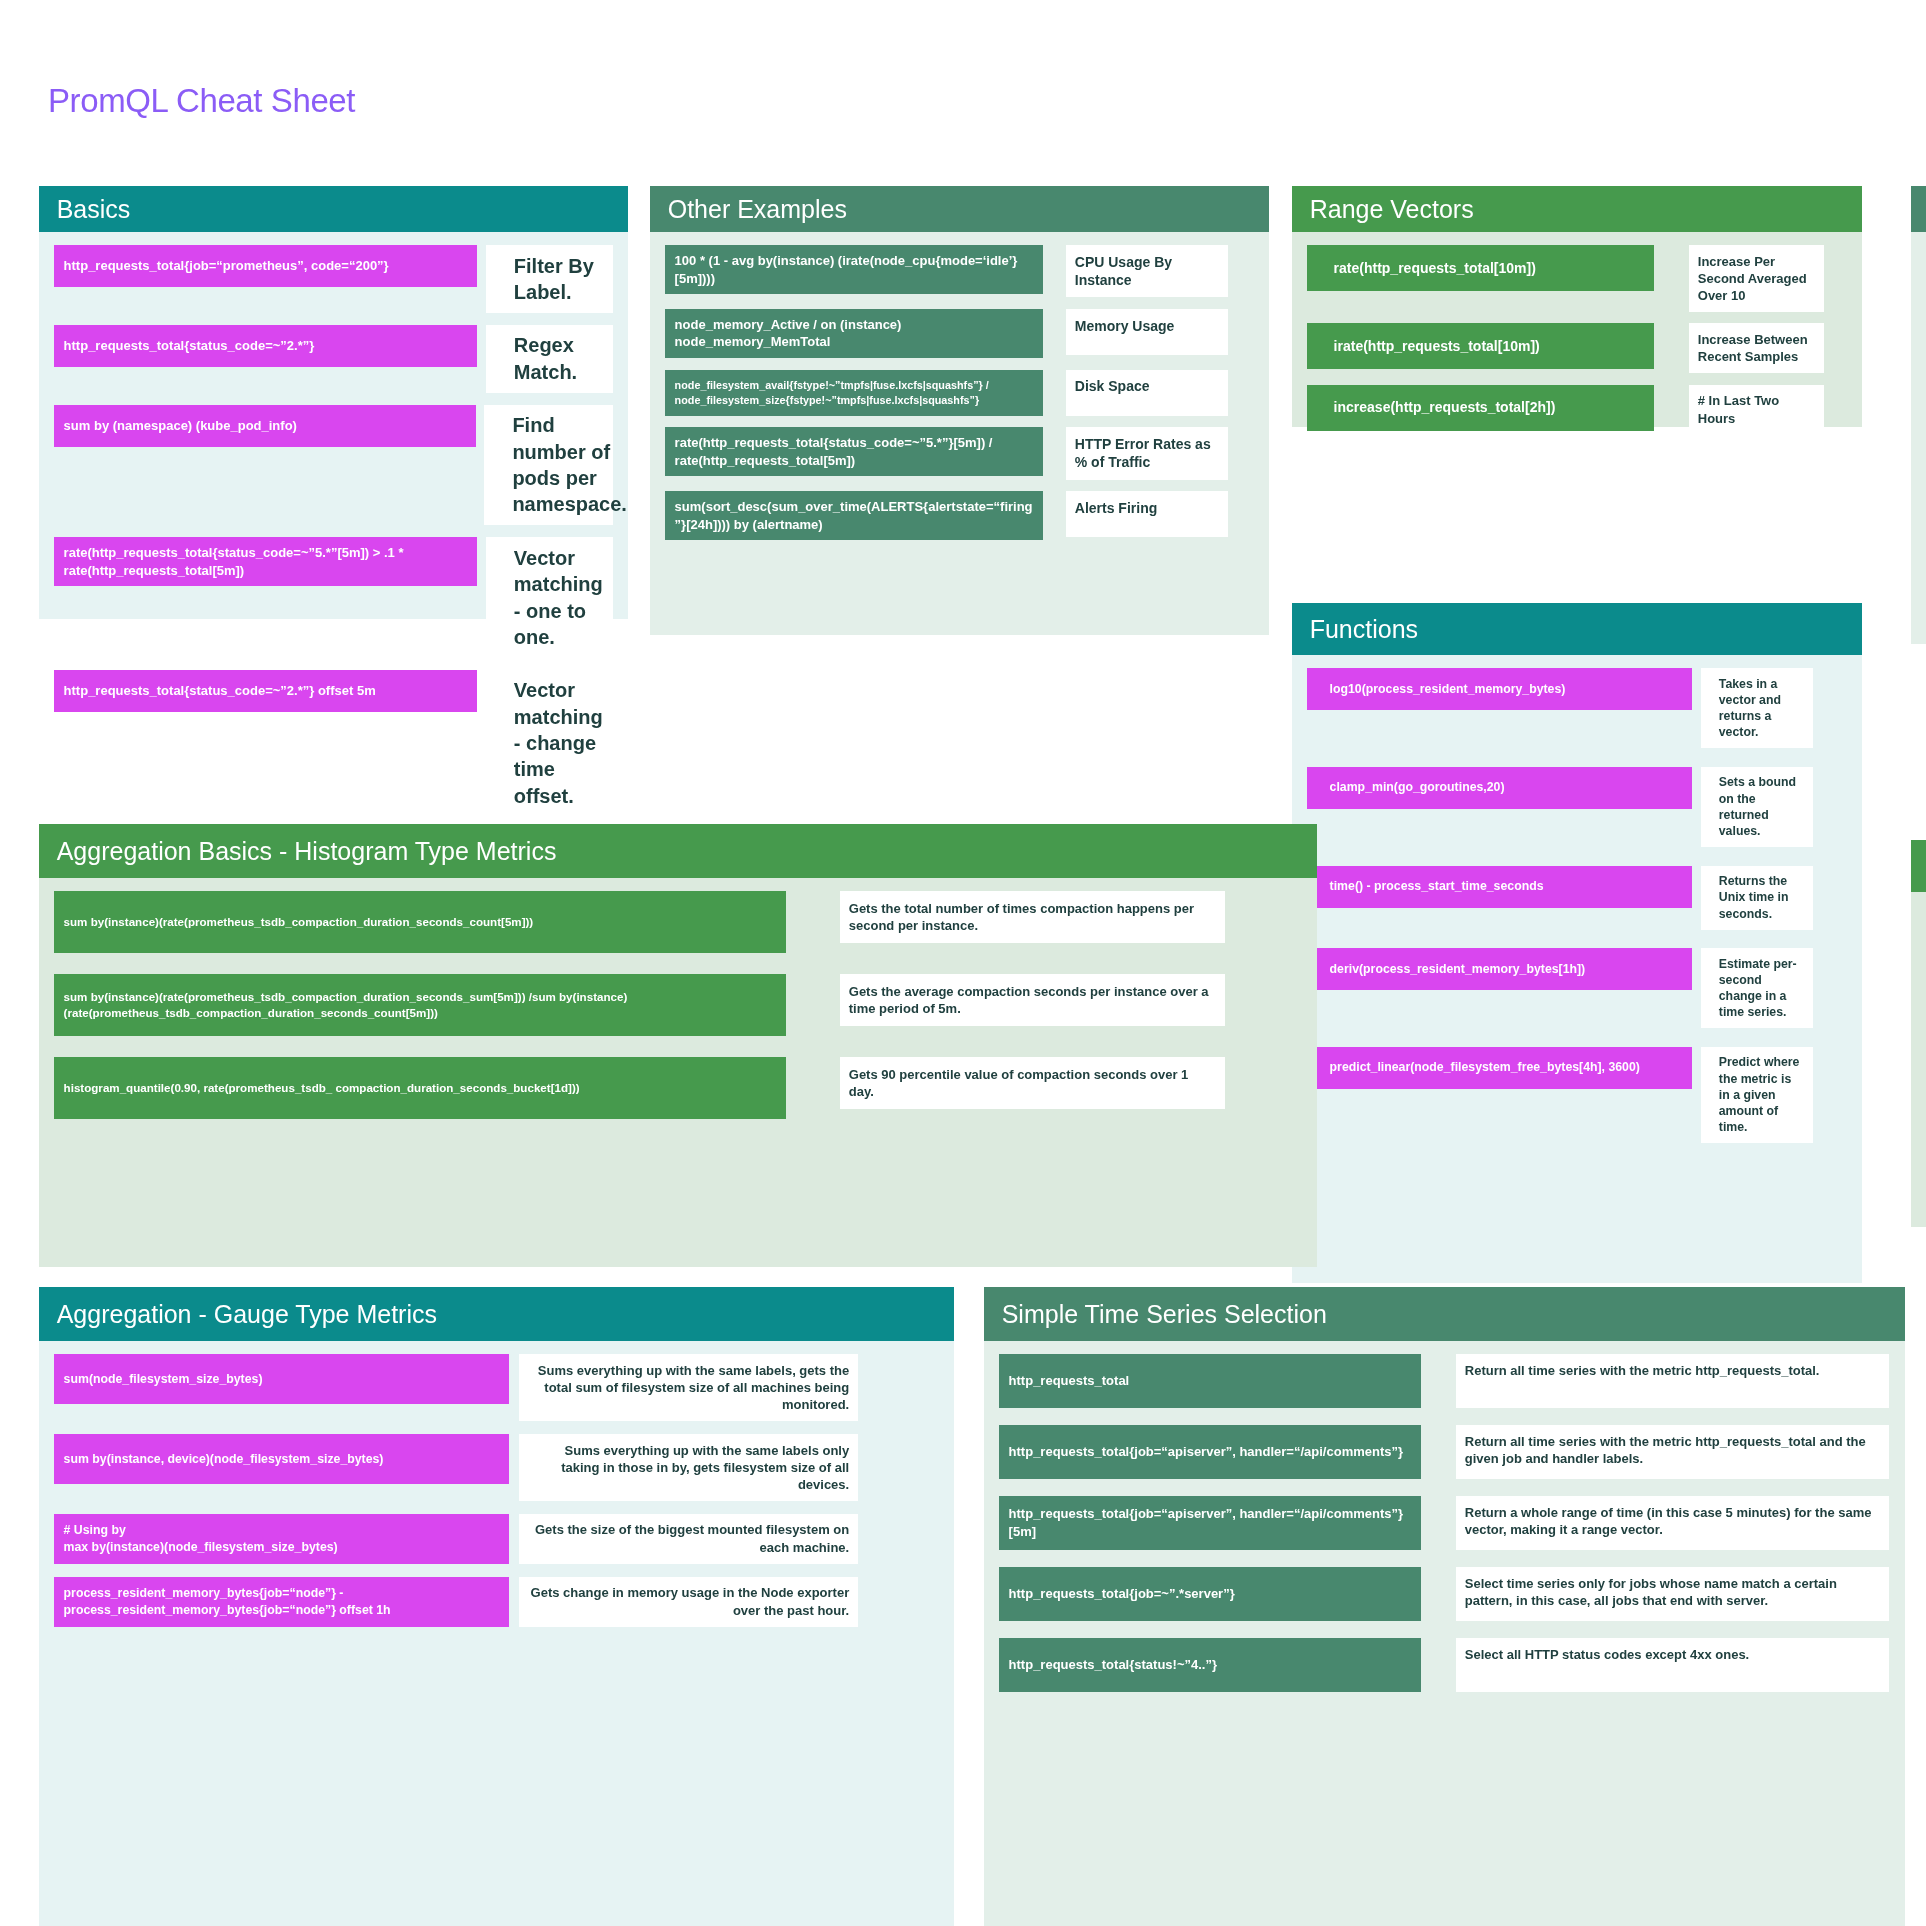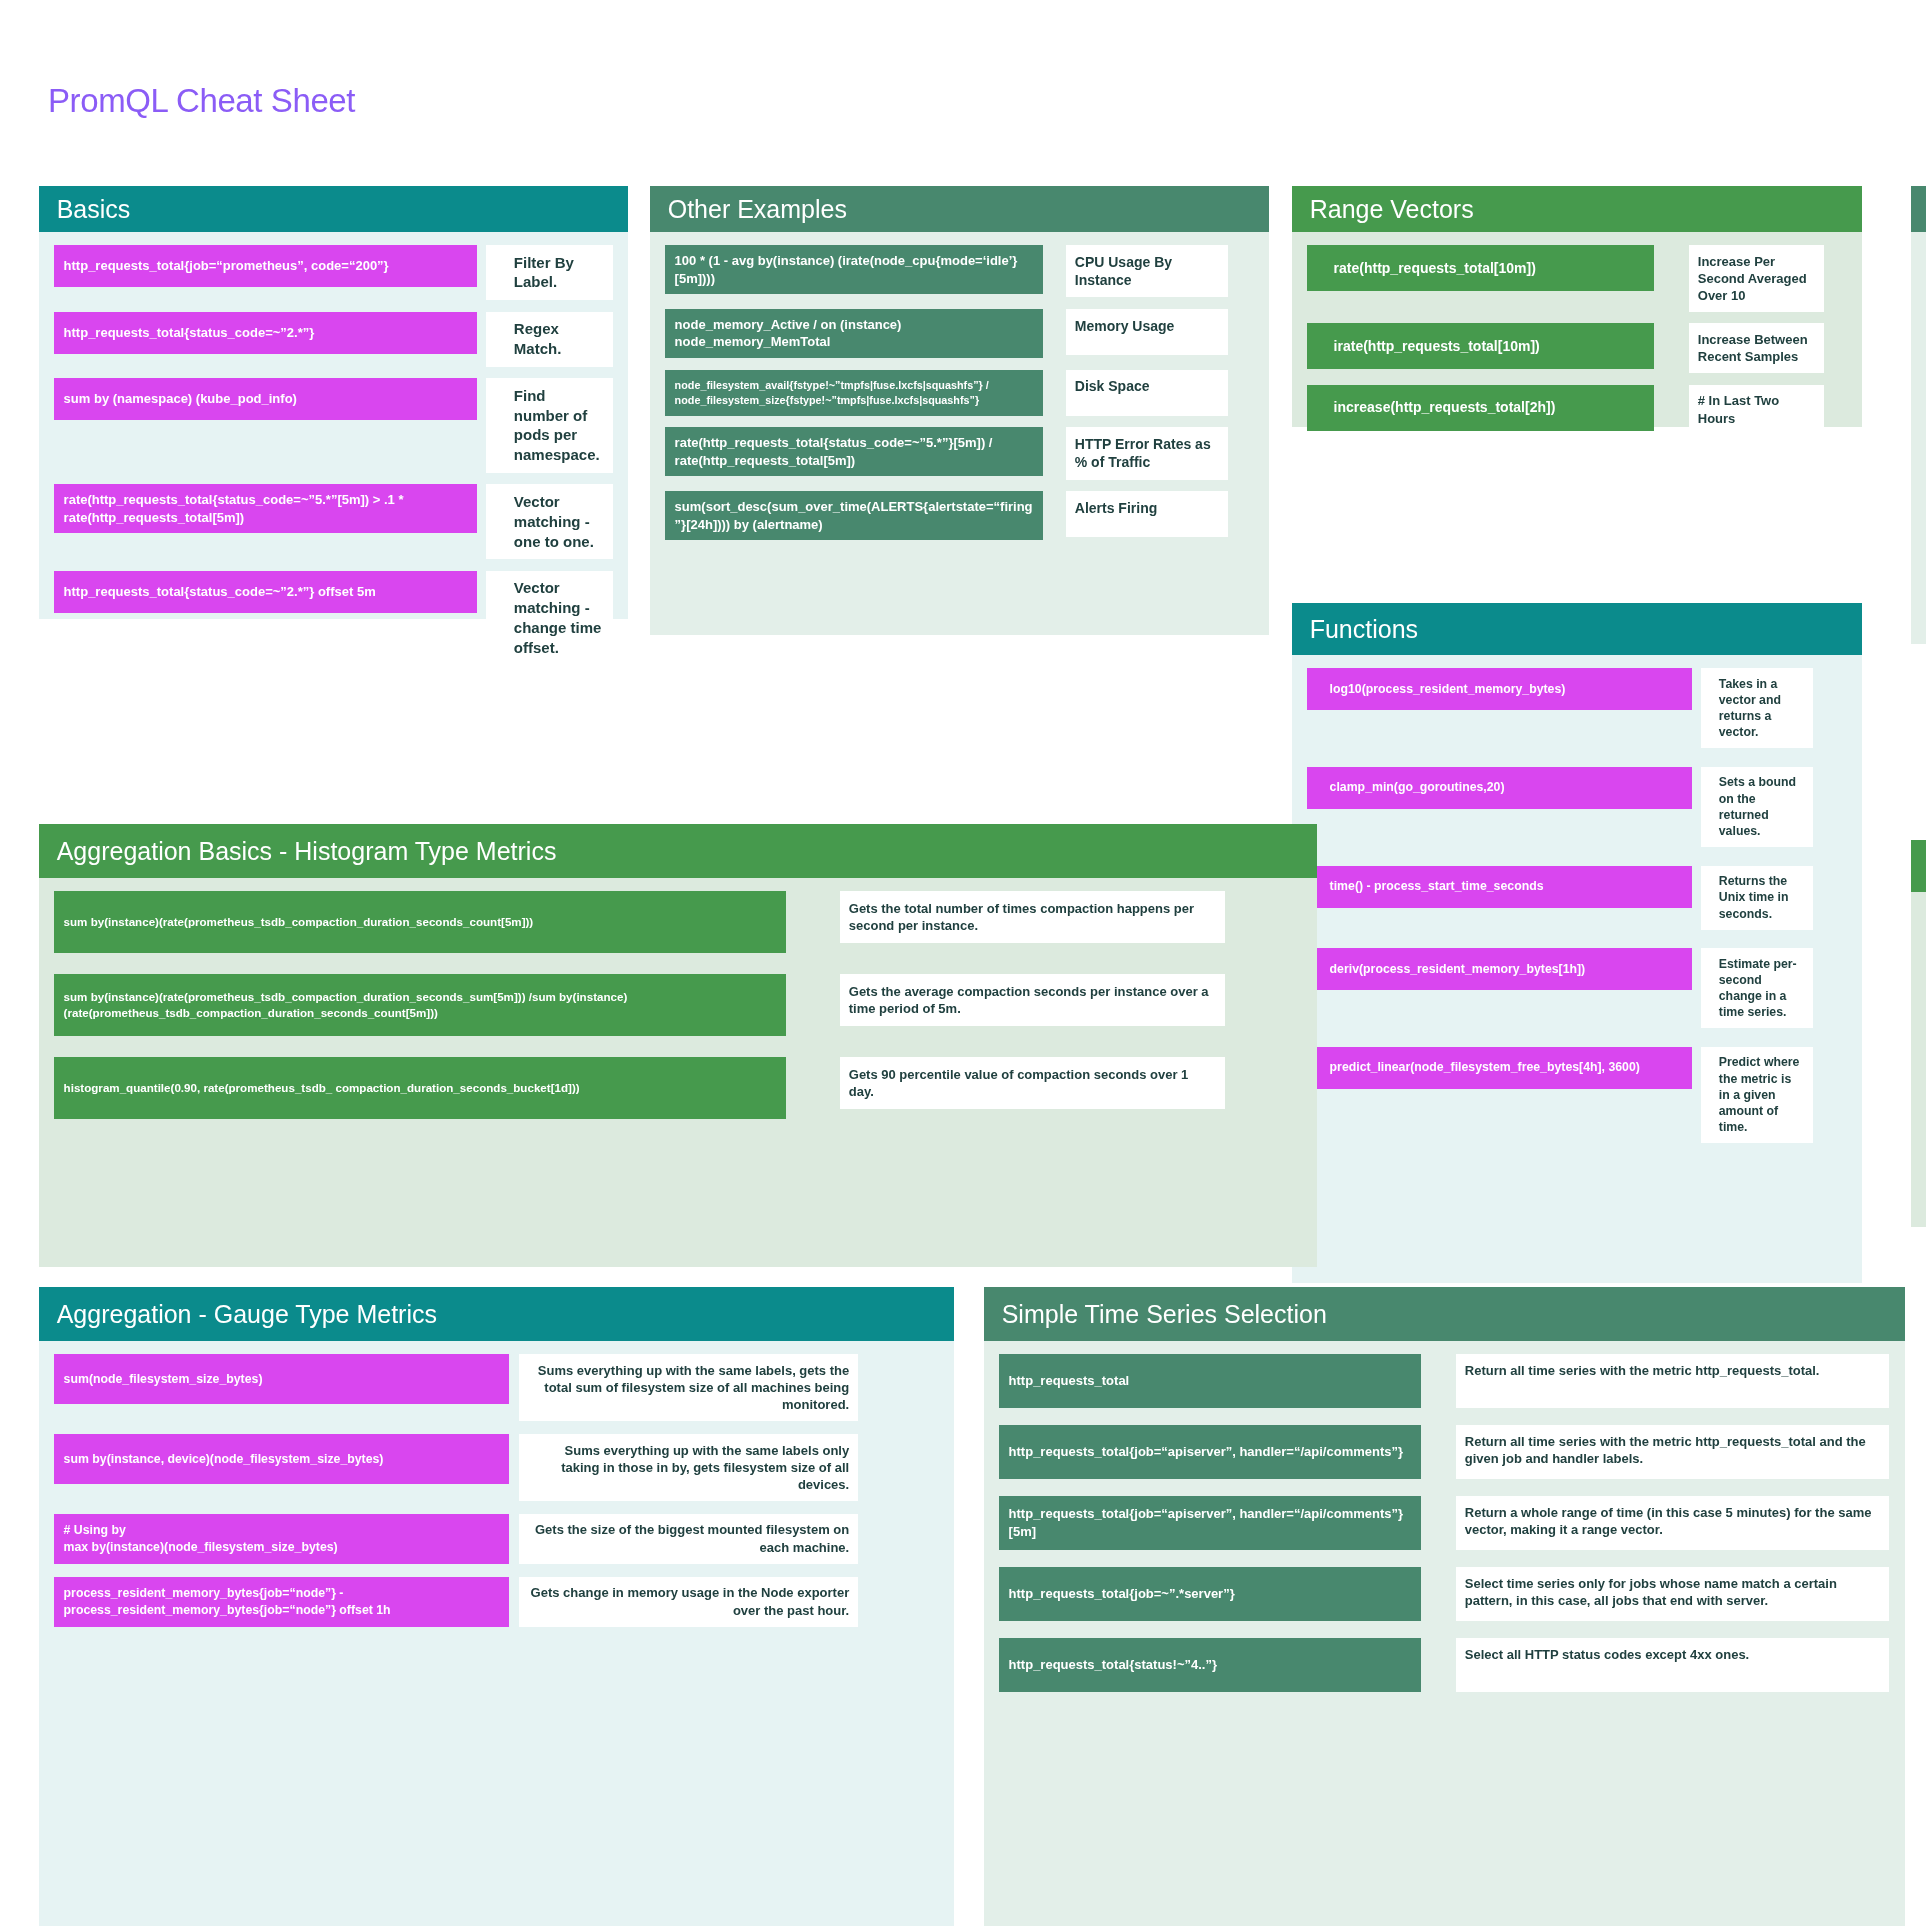--- a/index.html
+++ b/index.html
@@ -115,21 +115,21 @@
   #p-gauge         { left: 39px;  top: 1287px; width: 915px; }
   #p-gauge   .panel-header { height: 54px; }
   #p-gauge   .panel-body   { height: 601px; }
 
   #p-sts           { left: 984px; top: 1287px; width: 921px; }
   #p-sts     .panel-header { height: 54px; }
   #p-sts     .panel-body   { height: 605px; }
 
   
   #p-basics .code { width: 430px;  min-height: 42px; font-size: 13px; }
-  #p-basics .desc { width: 129px; margin-left: 8.5px; font-size: 15px; min-height: 42px; padding-left: 28px; }
+  #p-basics .desc { width: 129px; margin-left: 8.5px; font-size: 20px; min-height: 42px; padding-left: 28px; }
 
   #p-other .code { width: 378px;  min-height: 46px; font-size: 13px; }
   #p-other .desc { width: 162px; margin-left: 23px; font-size: 14px; min-height: 46px; }
   #p-other .code.small { font-size: 10.8px; }
 
   #p-range .code { width: 347px;  min-height: 46px; font-size: 14px; justify-content: flex-start; padding-left: 27px; }
   #p-range .desc { width: 135px; margin-left: 35px; font-size: 13px; min-height: 42px; }
 
   #p-hist .code { width: 732px; min-height: 62px; font-size: 11.6px; }
   #p-hist .desc { width: 385px; margin-left: 54px; font-size: 13px; min-height: 52px; }

